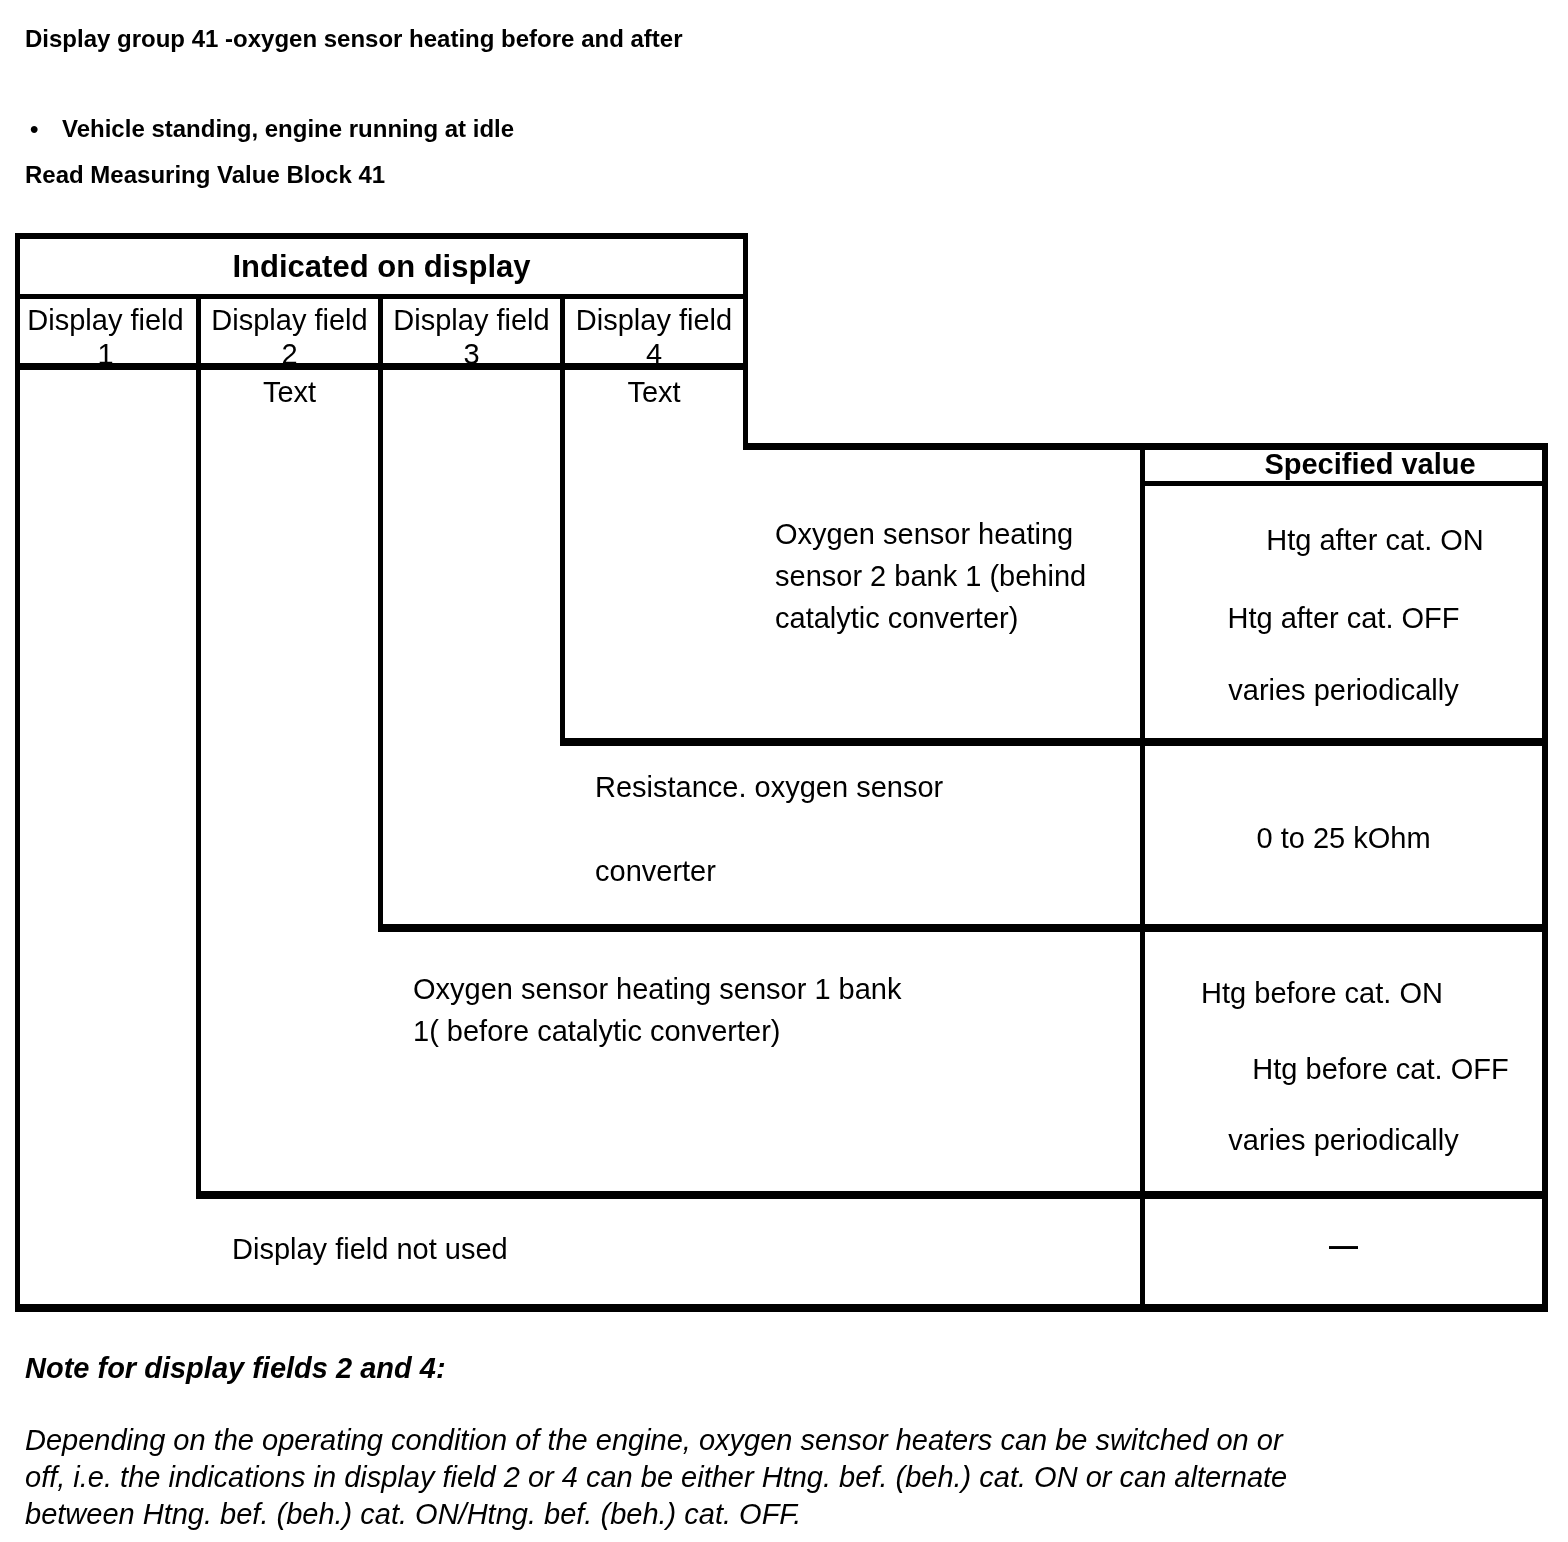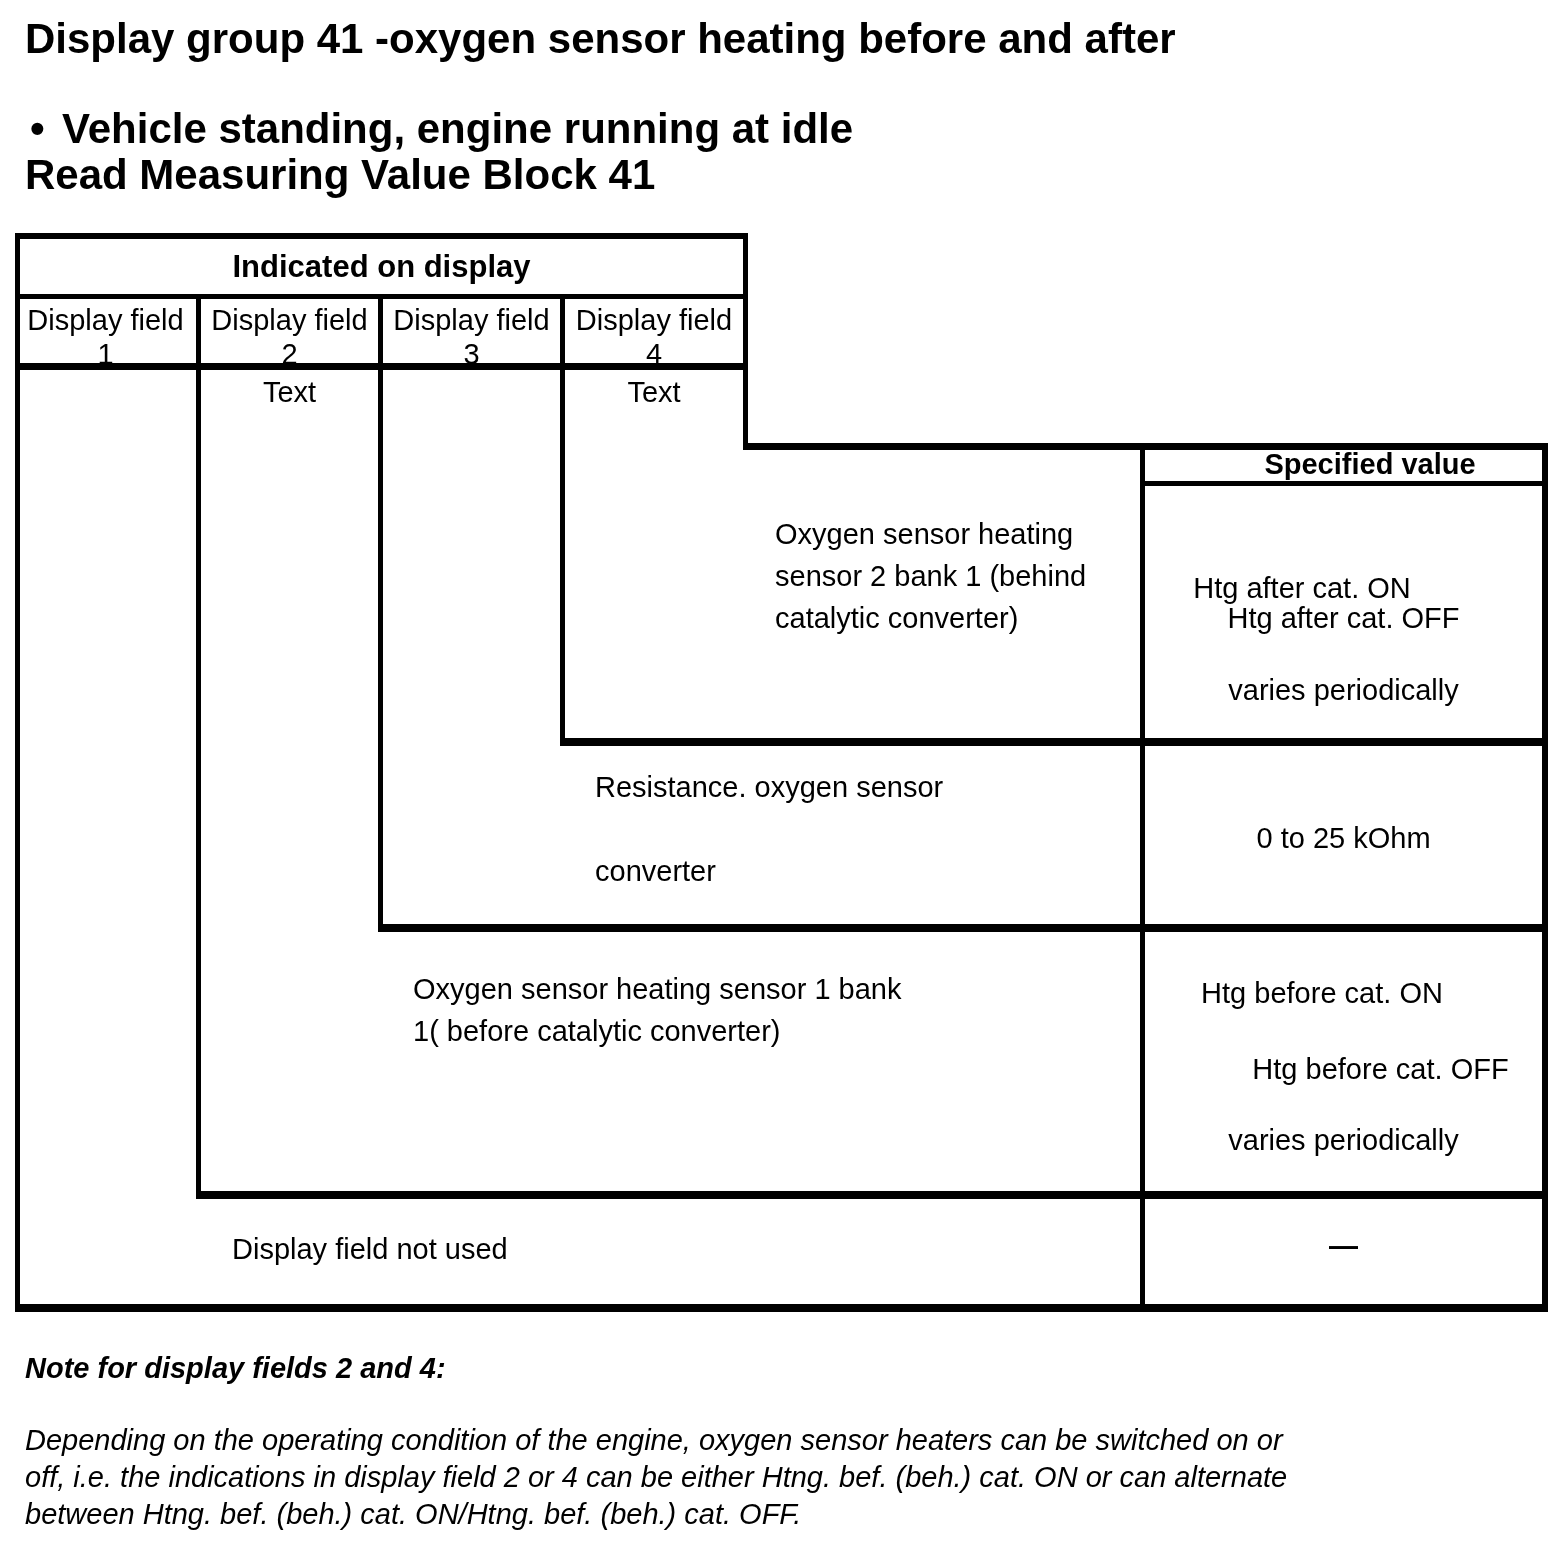--- a/index.html
+++ b/index.html
@@ -6,21 +6,21 @@
   .page {
     position:relative; width:1568px; height:1542px;
     background:#ffffff; color:#000000; overflow:hidden;
     font-family:"Liberation Sans", sans-serif;
     -webkit-font-smoothing:none;
   }
   .hl, .vl { position:absolute; background:#000000; }
   .t  { position:absolute; white-space:nowrap; font-size:29px; line-height:33px; }
   .b  { font-weight:bold; }
   .c  { text-align:center; }
-  .ttl { font-size:42px; line-height:38px; font-weight:bold; }
+  .ttl { font-size:24px; line-height:38px; font-weight:bold; }
   .ind { font-size:31px; }
   .colcell { position:absolute; text-align:center; font-size:29px; line-height:34px; }
   .note-h { font-size:29px; font-style:italic; font-weight:bold; }
   .note-l { font-size:29px; font-style:italic; line-height:33px; }
 </style>
 </head>
 <body>
 
 <div class="page">
 
@@ -67,21 +67,21 @@
   </div>
 
   <div class="t c" style="left:201px; top:376px; width:177px;">Text</div>
   <div class="t c" style="left:565px; top:376px; width:178px;">Text</div>
 
   <div class="t b c" style="left:1145px; top:448px; width:450px;">Specified value</div>
 
   <div class="t" style="left:775px; top:518px;">Oxygen sensor heating</div>
   <div class="t" style="left:775px; top:560px;">sensor 2 bank 1 (behind</div>
   <div class="t" style="left:775px; top:602px;">catalytic converter)</div>
-  <div class="t c" style="left:1131px; top:524px; width:342px;margin-top:48px;">Htg after cat. ON</div>
+  <div class="t c" style="left:1204px; top:524px; width:342px;">Htg after cat. ON</div>
   <div class="t c" style="left:1145px; top:602px; width:397px;">Htg after cat. OFF</div>
   <div class="t c" style="left:1145px; top:674px; width:397px;">varies periodically</div>
 
   <div class="t" style="left:595px; top:771px;">Resistance. oxygen sensor</div>
   <div class="t" style="left:595px; top:855px;">converter</div>
   <div class="t c" style="left:1145px; top:822px; width:397px;">0 to 25 kOhm</div>
 
   <div class="t" style="left:413px; top:973px;">Oxygen sensor heating sensor 1 bank</div>
   <div class="t" style="left:413px; top:1015px;">1( before catalytic converter)</div>
   <div class="t c" style="left:1145px; top:977px;  width:354px;">Htg before cat. ON</div>

